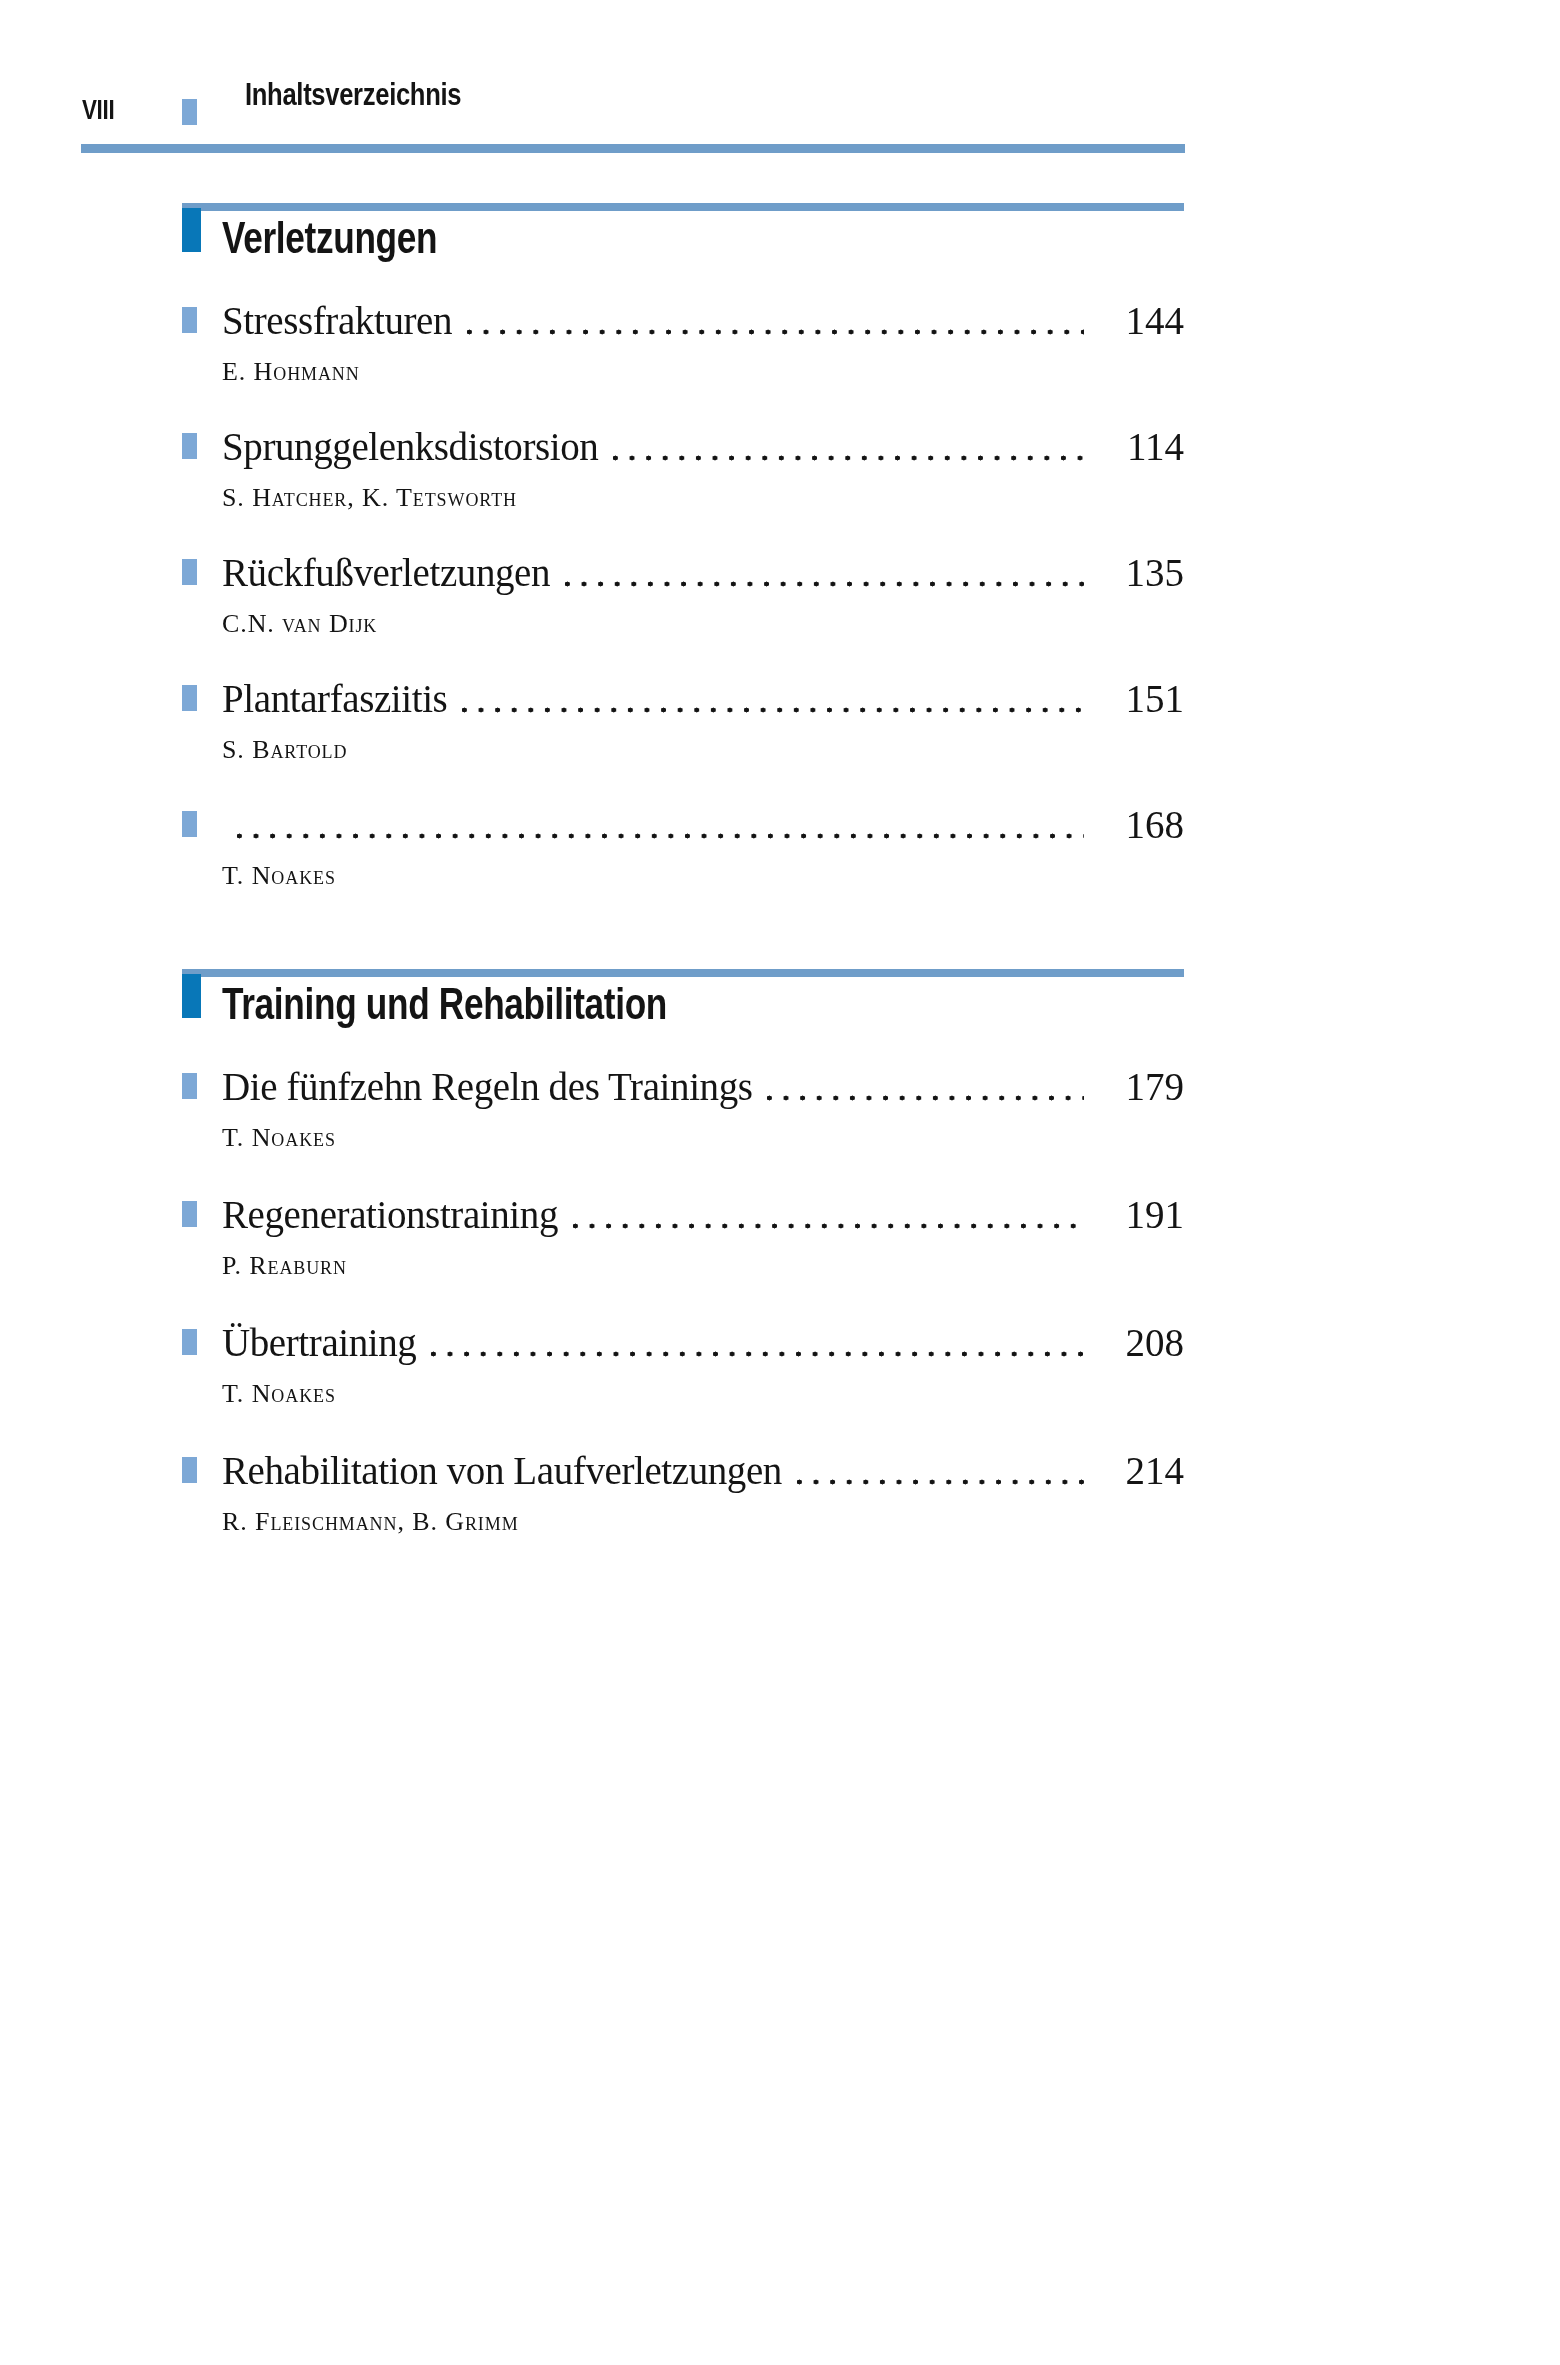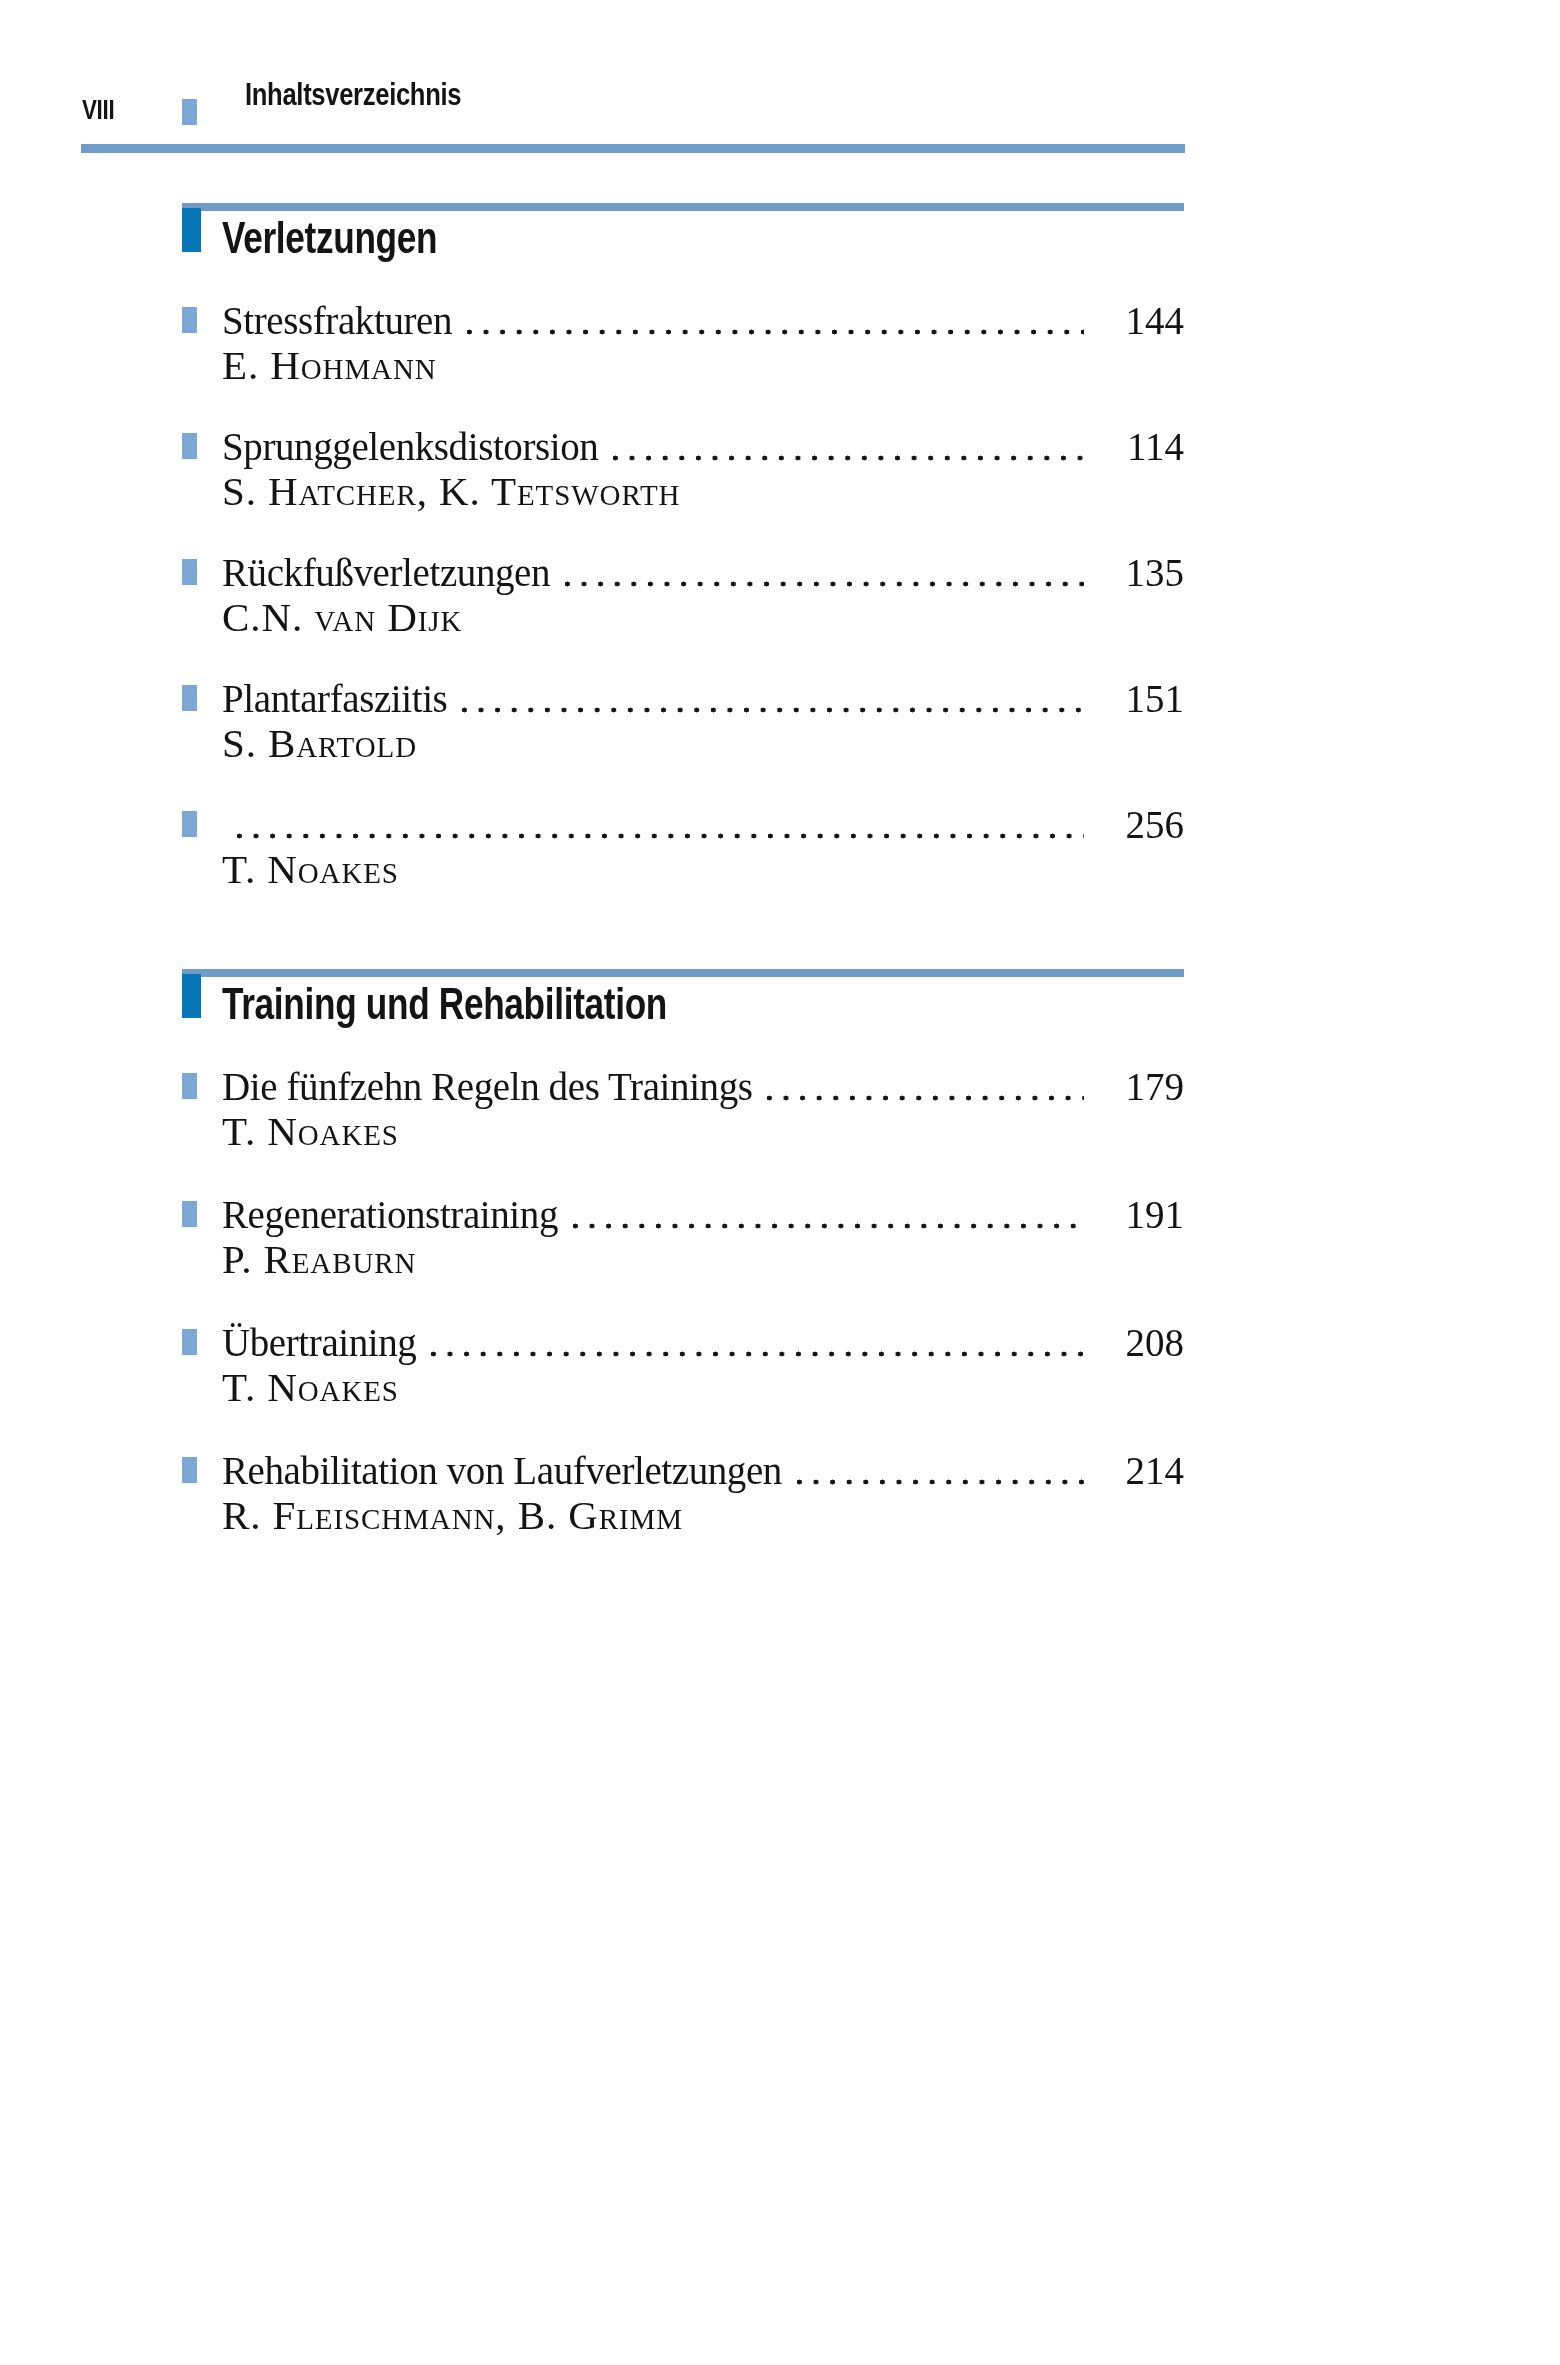--- a/index.html
+++ b/index.html
@@ -68,22 +68,22 @@
   }
   .entry-title{flex:0 0 auto;}
   .dot-leader{
     flex:1 1 auto;height:6px;align-self:flex-end;
     margin:0 22px 6px 13.6px;min-width:25.6px;
     background-image:radial-gradient(circle 2.6px at 3.4px 3px, var(--c-text) 2.4px, rgba(0,0,0,0) 2.6px);
     background-size:16.6px 6px;background-repeat:repeat-x;
   }
   .entry-page{flex:0 0 78px;text-align:right;letter-spacing:0;}
   .entry-authors{
-    margin-top:6px;height:37px;line-height:37px;
-    font-size:41px;font-variant:small-caps;letter-spacing:0.9px;white-space:nowrap;
+    margin-top:12px;height:37px;line-height:37px;
+    font-size:26px;font-variant:small-caps;letter-spacing:0.9px;white-space:nowrap;
   }
 </style>
 </head>
 <body>
 
 <div class="folio"><span class="cond">VIII</span></div>
 <div class="head-marker"></div>
 <div class="head-title"><span class="cond">Inhaltsverzeichnis</span></div>
 <div class="head-rule"></div>
 
@@ -135,21 +135,21 @@
         <span class="entry-page">151</span>
       </div>
       <div class="entry-authors">S. Bartold</div>
     </div>
   </div>
         <div class="entry" style="top: 601px; height: 85px;">
     <div class="entry-marker"></div>
     <div class="entry-body">
       <div class="entry-row">
         <span class="dot-leader"></span>
-        <span class="entry-page">256</span>
+        <span class="entry-page">168</span>
       </div>
       <div class="entry-authors">T. Noakes</div>
     </div>
   </div>
       </div>
   </section>
     <section class="section" style="top: 969px;">
     <div class="section-bar"></div>
     <div class="section-marker"></div>
     <h2 class="section-title" style="margin:0"><span class="cond">Training und Rehabilitation</span></h2>

